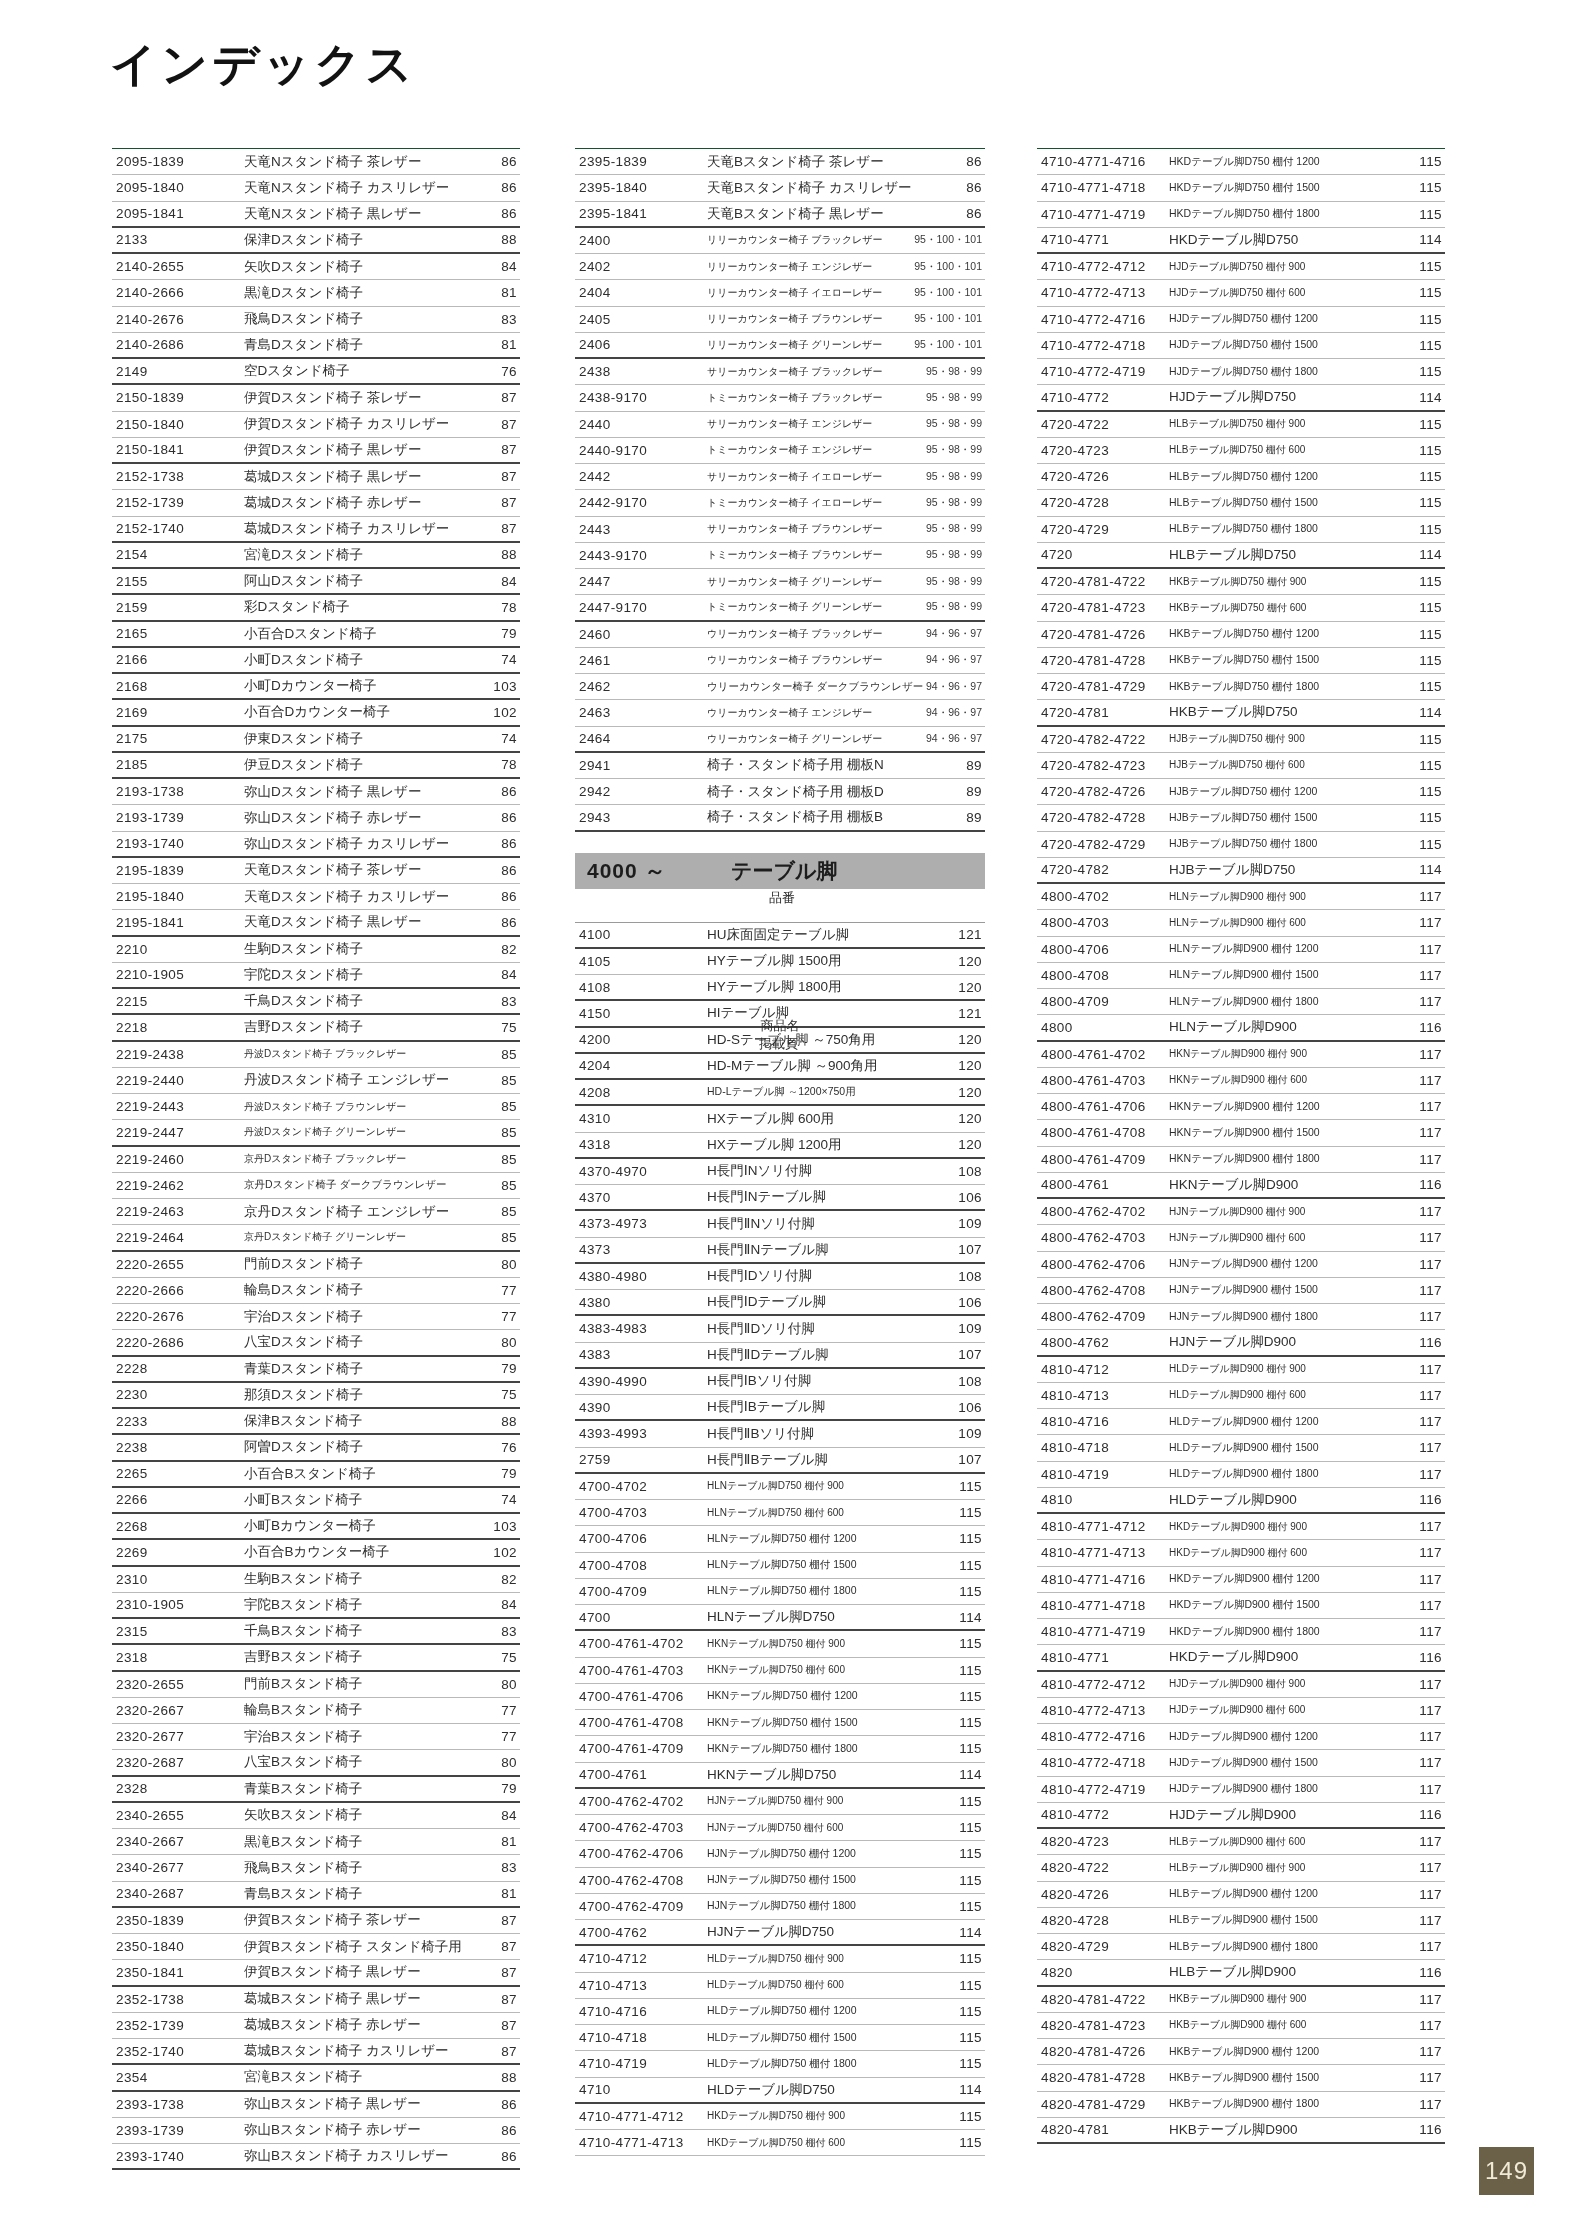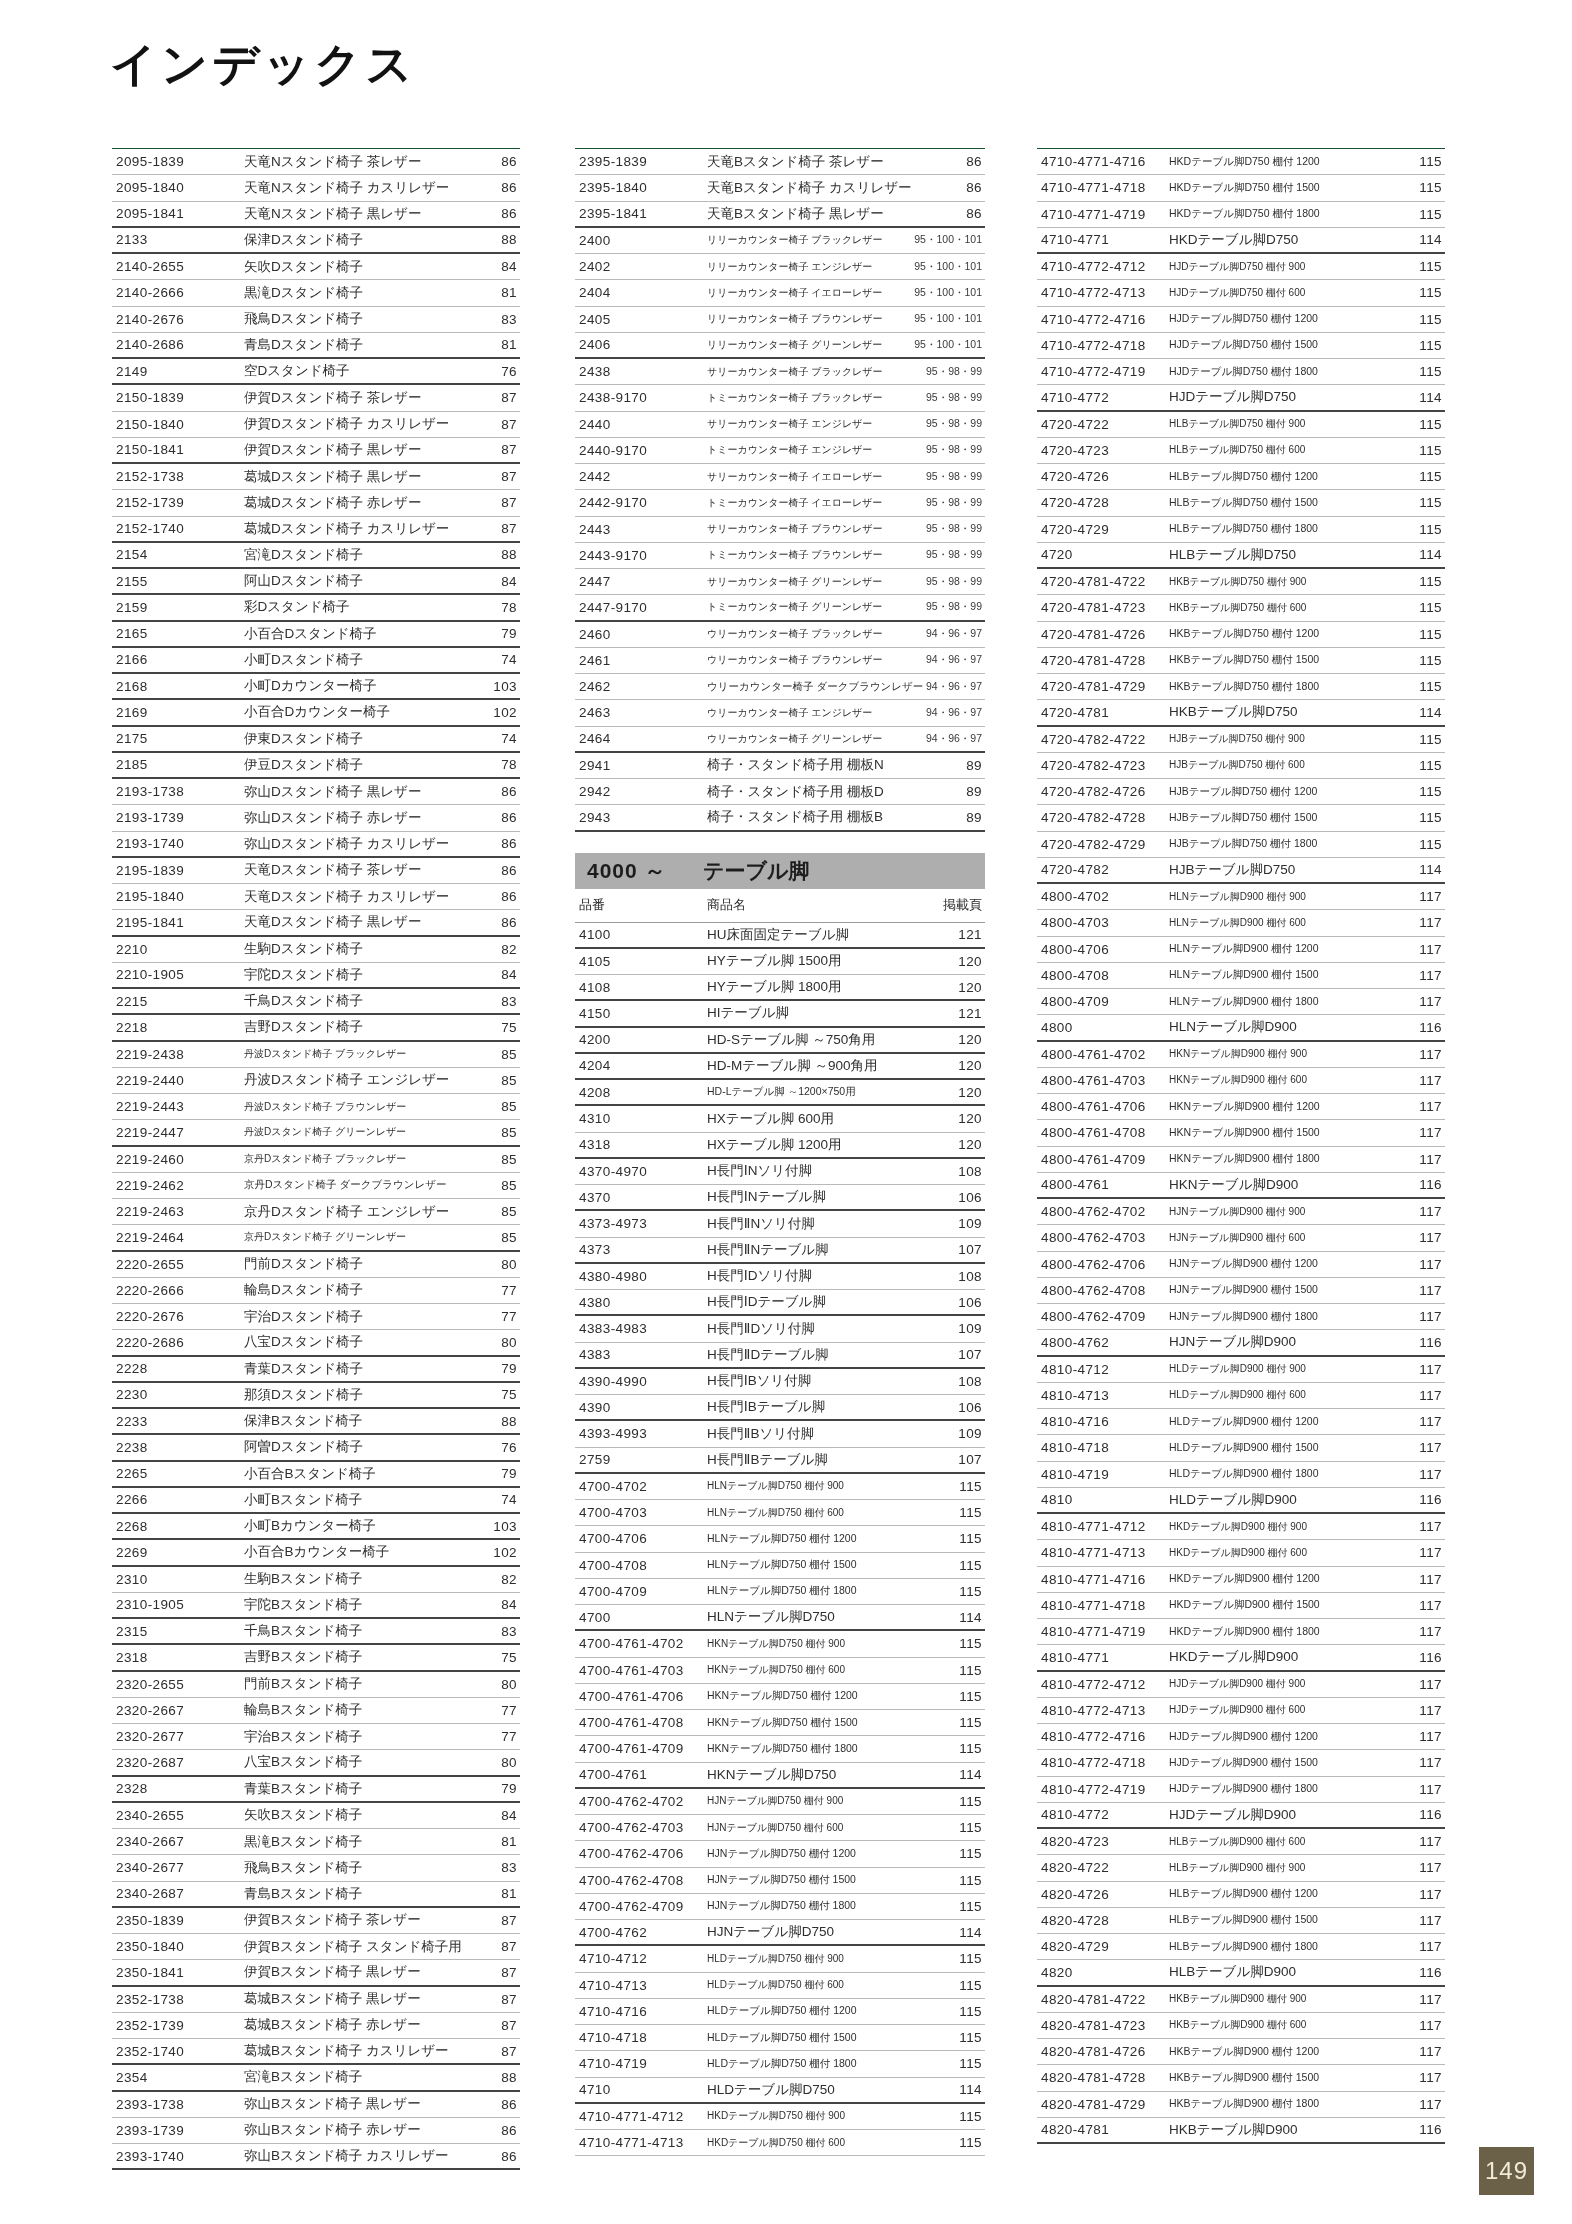--- a/index.html
+++ b/index.html
@@ -26,26 +26,26 @@
   .row.thick{border-bottom:2px solid #444444;}
   .code{flex:0 0 128px;padding-left:4px;letter-spacing:.4px;white-space:nowrap;}
   .pname{flex:1 1 auto;white-space:nowrap;overflow:hidden;}
   .pname.sz2{font-size:10px;}
   .pname.sz3{font-size:10.5px;}
   .pref{flex:0 0 auto;min-width:34px;text-align:right;padding-right:3px;letter-spacing:.4px;}
   .pref.multi{font-size:10.5px;letter-spacing:0;color:#3a3a3a;}
   .section-bar{
     box-sizing:border-box;margin-top:21px;height:36px;
     display:flex;align-items:center;
-    font-size:21px;font-weight:700;color:#1d1d1d;
+    font-size:21px;font-weight:700;color:#1d1d1d;gap:28px;
   }
   .section-bar .range{box-sizing:border-box;flex:0 0 128px;padding-left:12px;letter-spacing:1px;}
   .col-head{
     box-sizing:border-box;height:34px;display:flex;align-items:center;
-    font-size:13px;color:#2b2b2b;border-bottom:1px solid #9a9a9a;
+    font-size:13px;color:#2b2b2b;border-bottom:1px solid #9a9a9a;flex-direction:column;
   }
   .col-head .h-code{flex:0 0 128px;padding-left:4px;}
   .col-head .h-name{flex:1 1 auto;}
   .col-head .h-page{flex:0 0 auto;padding-right:3px;}
   .page-badge{
     position:absolute;left:1479px;top:2147px;width:55px;height:48px;
     display:flex;align-items:center;justify-content:center;
     font-size:24px;letter-spacing:1px;
   }
 </style>

